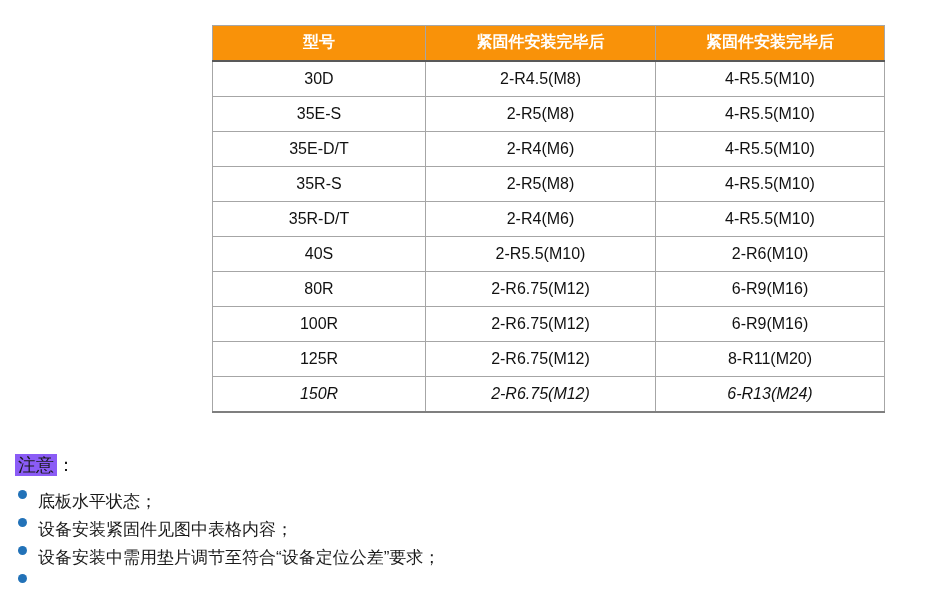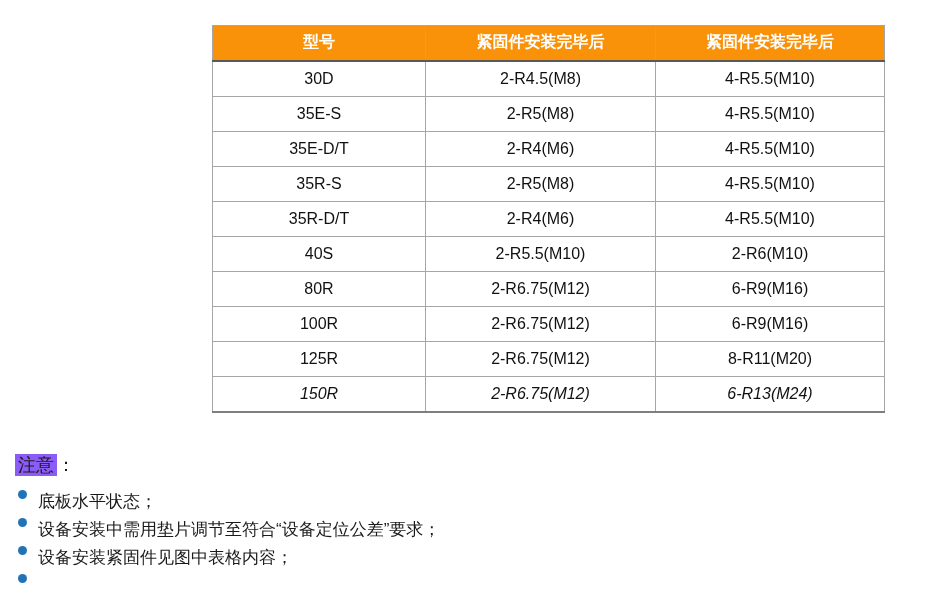--- a/index.html
+++ b/index.html
@@ -162,23 +162,23 @@
   <div class="notice-title">
     <span class="hl">注意</span><span>：</span>
   </div>
   <ul class="notice-list">
     <li>
       <span class="dot"></span>
       <span>底板水平状态；</span>
     </li>
     <li>
       <span class="dot"></span>
-      <span>设备安装中需用垫片调节至符合“设备定位公差”要求；</span>
+      <span>设备安装紧固件见图中表格内容；</span>
     </li>
     <li>
       <span class="dot"></span>
-      <span>设备安装紧固件见图中表格内容；</span>
+      <span>设备安装中需用垫片调节至符合“设备定位公差”要求；</span>
     </li>
     <li>
       <span class="dot"></span>
     </li>
   </ul>
 </div>
 
 </body></html>

